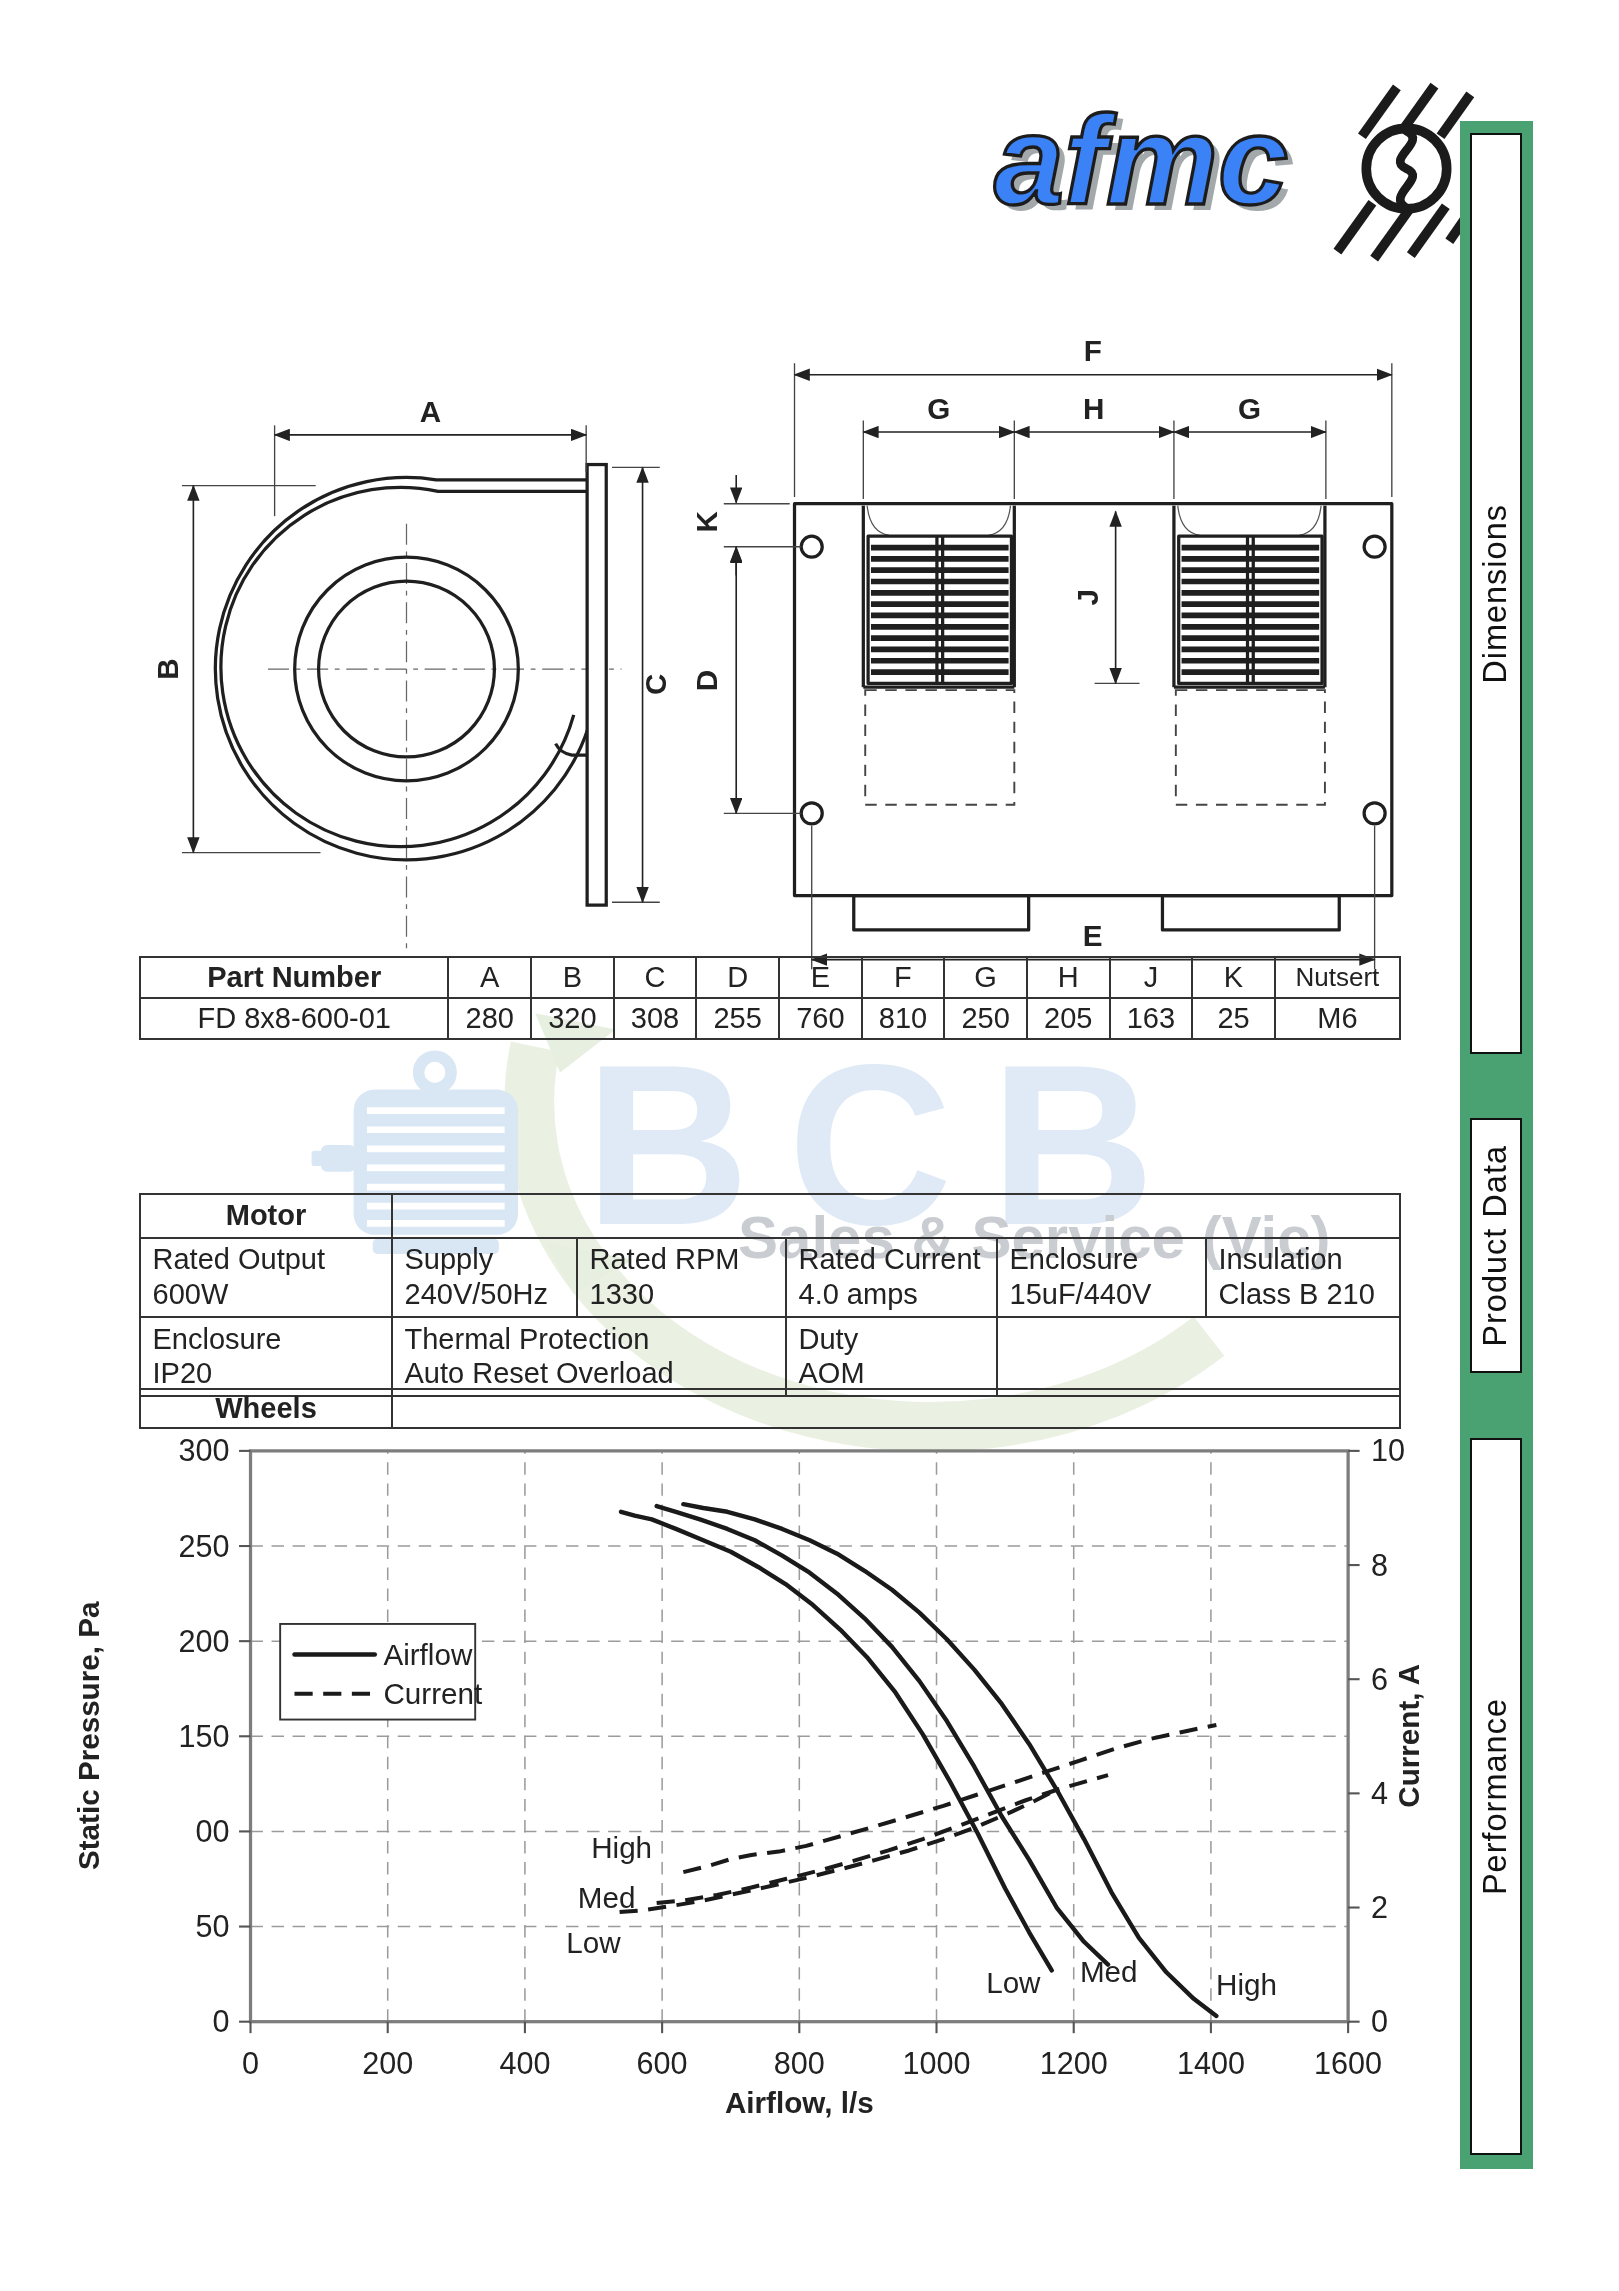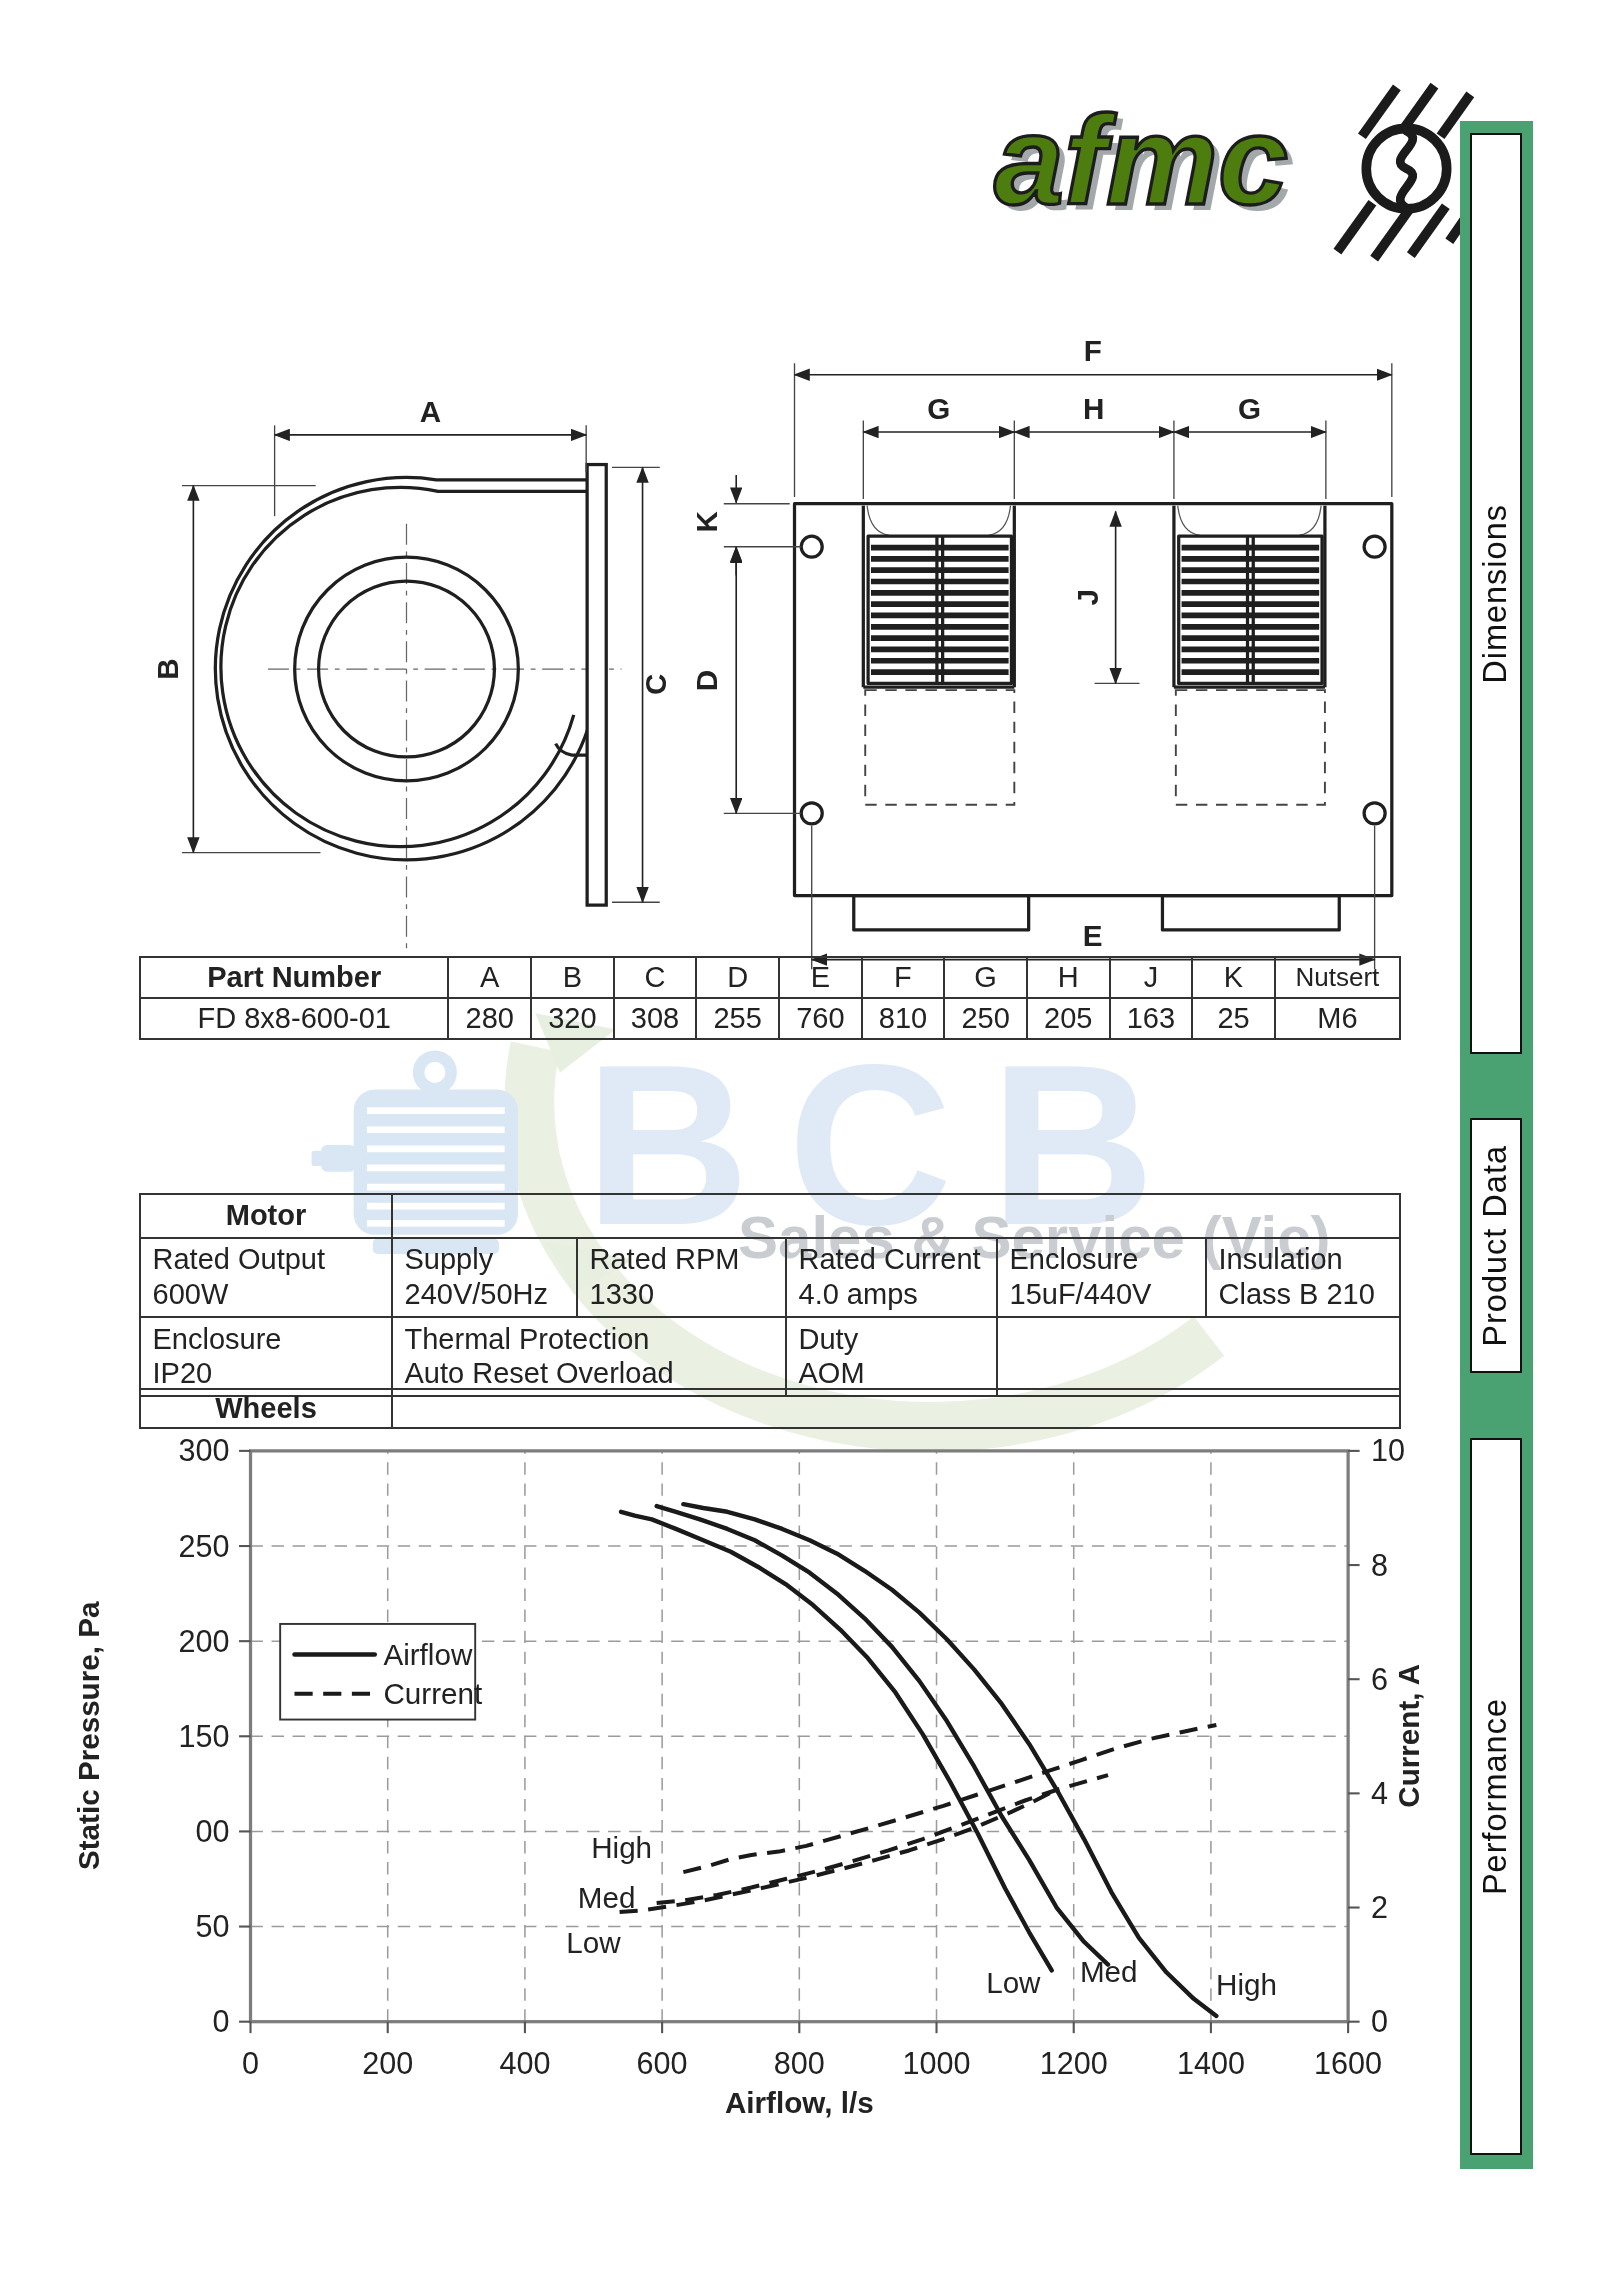--- a/index.html
+++ b/index.html
@@ -5,21 +5,21 @@
   html,body{margin:0;padding:0;background:#e8e8e8;}
   .page{position:relative;width:1619px;height:2291px;background:#ffffff;overflow:hidden;
         font-family:"Liberation Sans", sans-serif;color:#222;}
   
   .title-box{position:absolute;left:34px;top:153px;width:946px;height:107px;background:#4aa171;z-index:3;}
   .title-inner{position:absolute;left:12.4px;top:12.4px;right:12.4px;bottom:12.4px;background:#fff;
                border:2.9px solid #2a2a2a;display:flex;align-items:center;justify-content:center;}
   .title-text{font-size:44px;color:#262626;letter-spacing:1px;}
   .logo{position:absolute;left:994px;top:80px;width:497px;height:182px;z-index:3;}
   .logo-text{position:absolute;left:0;top:7.6px;font-size:126px;font-weight:700;font-style:italic;
-             color:#4d7c0f;-webkit-text-stroke:3.3px #1c1c1c;text-shadow:6.7px 5.7px 0 #a3a8ab;}
+             color:#3b82f6;-webkit-text-stroke:3.3px #1c1c1c;text-shadow:6.7px 5.7px 0 #a3a8ab;}
   .logo-fan{position:absolute;left:298px;top:1.9px;}
   
   .side-strip{position:absolute;left:1460px;top:121px;width:73px;height:2048px;background:#4aa171;z-index:3;}
   .side-tab{position:absolute;left:9.6px;width:52px;background:#fff;border:2.9px solid #111;
             display:flex;align-items:center;justify-content:center;box-sizing:border-box;}
   .side-tab span{writing-mode:vertical-rl;transform:rotate(180deg);font-size:32.5px;color:#111;
                  white-space:nowrap;letter-spacing:1px;}
   .tab-dimensions{top:12.4px;height:921px;}
   .tab-product{top:997px;height:255px;}
   .tab-performance{top:1317px;height:717px;}

